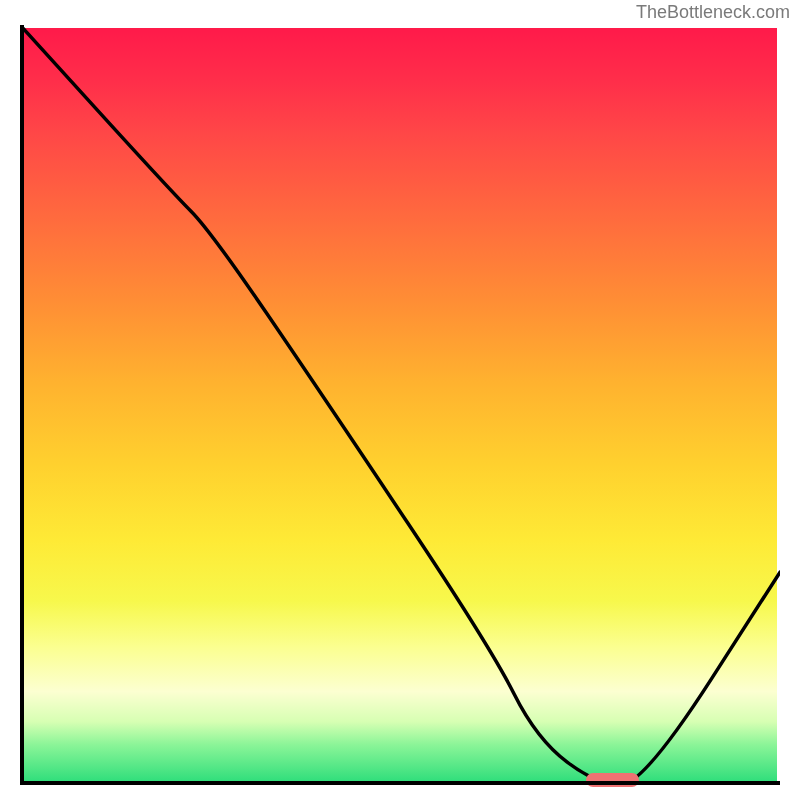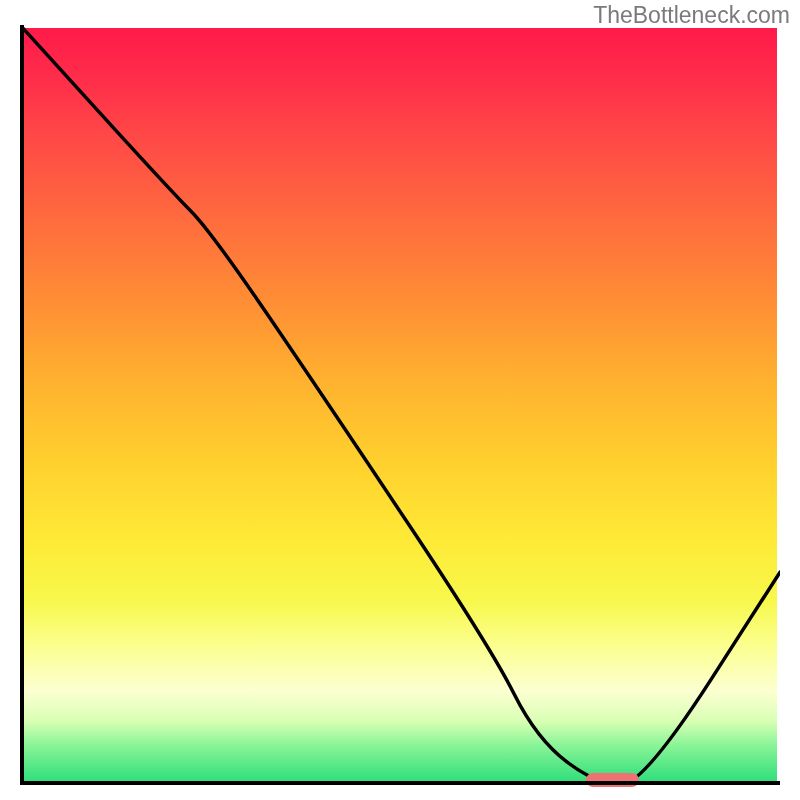--- a/index.html
+++ b/index.html
@@ -13,21 +13,21 @@
   .container {
     position: relative;
     width: 800px;
     height: 800px;
   }
   .watermark {
     position: absolute;
     top: 2px;
     right: 10px;
     font-family: Arial, Helvetica, sans-serif;
-    font-size: 23px;
+    font-size: 18px;
     font-weight: 500;
     color: #7a7a7a;
     z-index: 10;
   }
   .plot-area {
     position: absolute;
     left: 20px;
     top: 25px;
     width: 760px;
     height: 760px;

